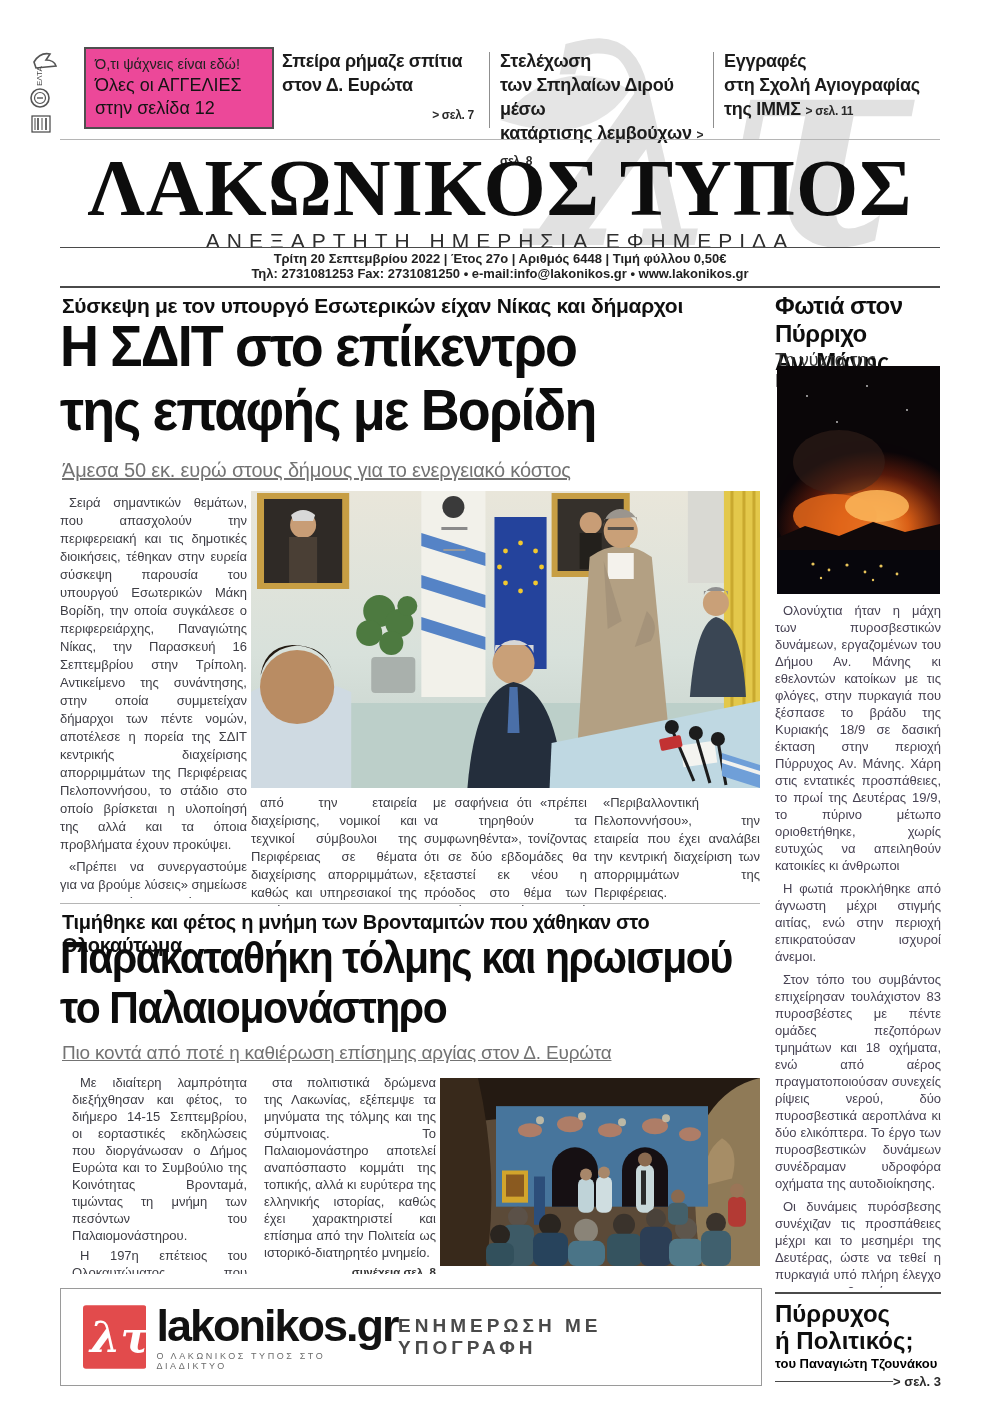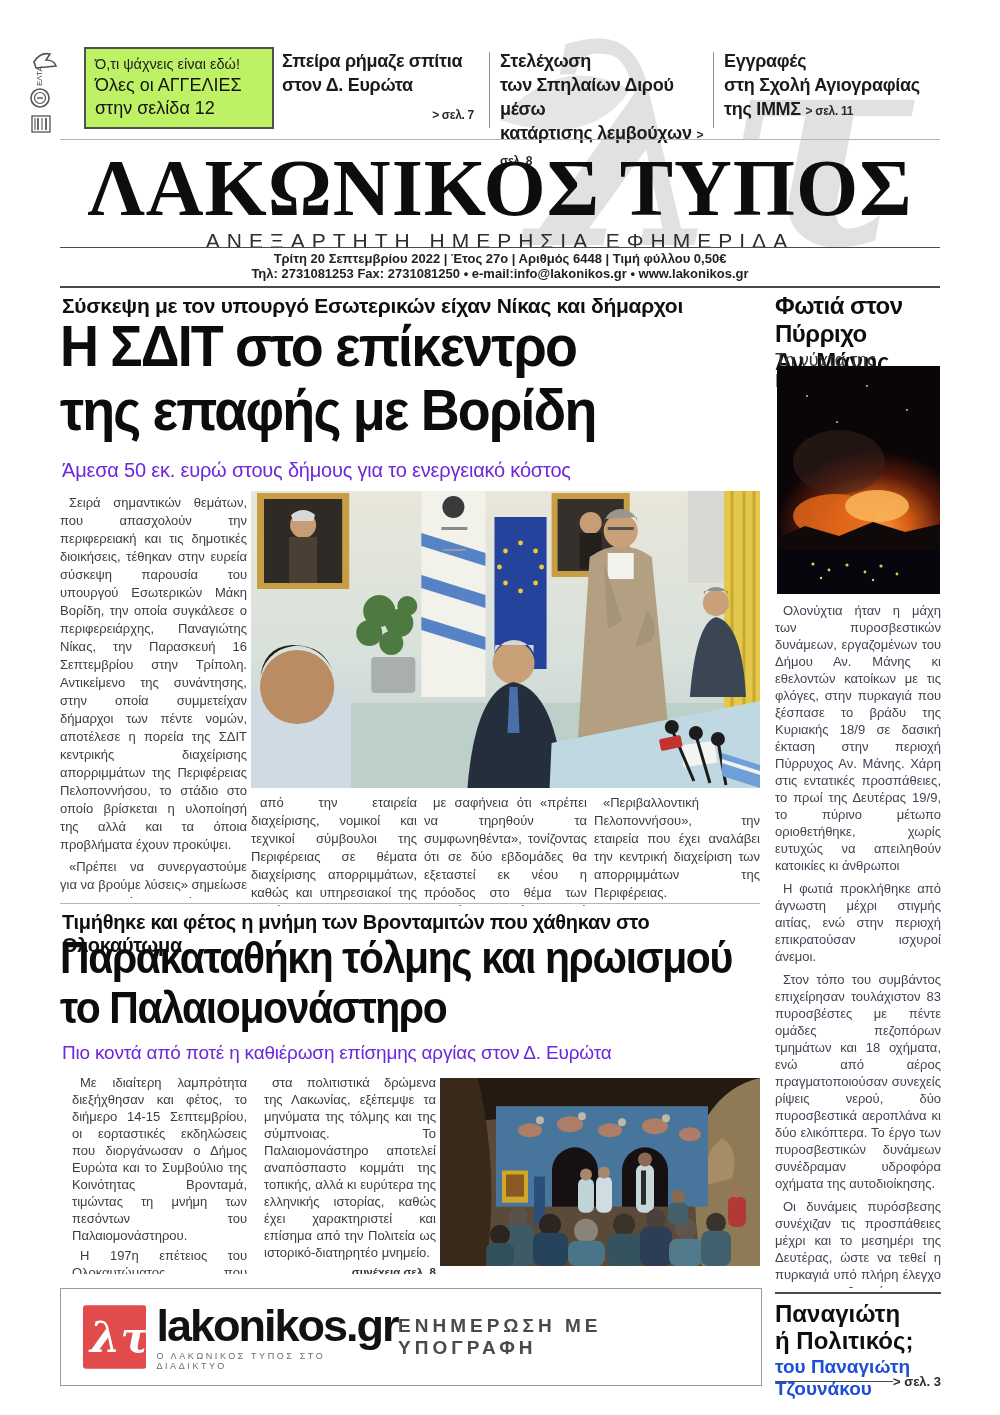--- a/index.html
+++ b/index.html
@@ -12,39 +12,39 @@
   .teaser{font-weight:bold;font-size:18px;line-height:24px;letter-spacing:-0.3px;color:#1b1b1b;}
   .pageref{font-size:12px;font-weight:bold;color:#2a2a2a;}
   .masthead-title{font-family:"Liberation Serif",serif;font-weight:bold;font-size:80px;
         letter-spacing:1px;text-align:center;white-space:nowrap;color:#0d0d0d;}
   .masthead-sub{font-size:21px;letter-spacing:7px;text-align:center;color:#2e2e2e;}
   .dateline{font-size:13px;font-weight:bold;text-align:center;color:#222;}
   .kicker{font-weight:bold;font-size:21px;letter-spacing:-0.3px;color:#101010;}
   .headline-xl{font-weight:bold;font-size:58px;line-height:64px;letter-spacing:-2px;color:#0c0c0c;}
   .headline-l{font-weight:bold;font-size:44px;line-height:50px;letter-spacing:-1.5px;color:#0c0c0c;}
   .cond{display:inline-block;transform:scaleX(.93);transform-origin:0 50%;white-space:nowrap;}
-  .subhead{font-size:20px;color:#6d28d9;letter-spacing:-0.2px;}
+  .subhead{font-size:20px;color:#737373;letter-spacing:-0.2px;text-decoration:underline;}
   .body-col{font-size:13px;line-height:18px;color:#3d3d44;text-align:justify;overflow:hidden;}
   .body-col p{margin:0 0 4px 0;text-indent:9px;}
   .body-col2{font-size:11.5px;line-height:13.8px;color:#3d3d44;text-align:justify;overflow:hidden;}
   .body-col2 p{margin:0 0 3px 12px;text-indent:8px;}
   .firebody{font-size:13px;line-height:17px;color:#474253;text-align:justify;overflow:hidden;}
   .firebody p{margin:0 0 6px 0;text-indent:8px;}
   .cont{font-size:11.5px;font-weight:bold;color:#333;text-align:right;}
   .fire-h{font-weight:bold;font-size:24px;line-height:28px;color:#0e0e0e;letter-spacing:-0.5px;}
   .fire-sub{font-size:18px;color:#333;}
   .op-title{font-weight:bold;font-size:24px;line-height:27px;color:#0e0e0e;}
-  .op-byline{font-size:19px;font-weight:bold;color:#1d4ed8;}
+  .op-byline{font-size:13px;font-weight:bold;color:#000000;}
   .op-pagerow{display:flex;align-items:center;}
   .op-line{flex:1;height:1.5px;background:#4a4a4a;}
   .banner{position:absolute;border:1.5px solid #9a9a9a;background:#fff;display:flex;align-items:center;}
   .banner-site{font-weight:bold;font-size:45px;letter-spacing:-2px;color:#121212;line-height:1;}
   .banner-tag{font-size:9px;letter-spacing:2.6px;color:#6b6b6b;margin-top:3px;}
   .banner-slogan{font-size:19px;letter-spacing:4px;color:#4a4a4a;font-weight:bold;}
-  .adbox{position:absolute;border:2px solid #4f4f4f;background:#bef264;padding:7px 9px;}
+  .adbox{position:absolute;border:2px solid #4f4f4f;background:#ec4899;padding:7px 9px;}
   .adbox .l1{font-size:14.5px;font-weight:500;color:#222;margin-bottom:2px;}
   .adbox .l2{font-size:18px;font-weight:normal;color:#141414;line-height:23px;}
   .watermark{position:absolute;pointer-events:none;}
   svg{display:block;}
 </style>
 </head>
 <body>
 
 <div class="page">
 
@@ -370,21 +370,21 @@
 
   <div class="abs firebody" style="left:775px;top:602px;width:166px;height:686px;">
     <p>Ολονύχτια ήταν η μάχη των πυροσβεστικών δυνάμεων, εργαζομένων του Δήμου Αν. Μάνης κι εθελοντών κατοίκων με τις φλόγες, στην πυρκαγιά που ξέσπασε το βράδυ της Κυριακής 18/9 σε δασική έκταση στην περιοχή Πύρρυχος Αν. Μάνης. Χάρη στις εντατικές προσπάθειες, το πρωί της Δευτέρας 19/9, το πύρινο μέτωπο οριοθετήθηκε, χωρίς ευτυχώς να απειληθούν κατοικίες κι άνθρωποι</p>
     <p>Η φωτιά προκλήθηκε από άγνωστη μέχρι στιγμής αιτίας, ενώ στην περιοχή επικρατούσαν ισχυροί άνεμοι.</p>
     <p>Στον τόπο του συμβάντος επιχείρησαν τουλάχιστον 83 πυροσβέστες με πέντε ομάδες πεζοπόρων τμημάτων και 18 οχήματα, ενώ από αέρος πραγματοποιούσαν συνεχείς ρίψεις νερού, δύο πυροσβεστικά αεροπλάνα κι δύο ελικόπτερα. Το έργο των πυροσβεστικών δυνάμεων συνέδραμαν υδροφόρα οχήματα της αυτοδιοίκησης.</p>
     <p>Οι δυνάμεις πυρόσβεσης συνέχιζαν τις προσπάθειες μέχρι και το μεσημέρι της Δευτέρας, ώστε να τεθεί η πυρκαγιά υπό πλήρη έλεγχο και να κατασβεστεί.</p>
   </div>
 
   <div class="rule-dark" style="left:775px;top:1292px;width:166px;height:1.5px;"></div>
   <div class="abs op-title" style="left:775px;top:1300px;width:168px;">
-    <span>Παναγιώτη</span><br>
+    <span>Πύρρυχος</span><br>
     <span>ή Πολιτικός;</span>
   </div>
   <div class="abs op-byline" style="left:775px;top:1356px;width:168px;">του Παναγιώτη Τζουνάκου</div>
   <div class="abs op-pagerow" style="left:775px;top:1374px;width:166px;">
     <div class="op-line"></div>
     <div class="pageref" style="font-size:13px;">&gt; σελ. 3</div>
   </div>
 
 </div>
 

